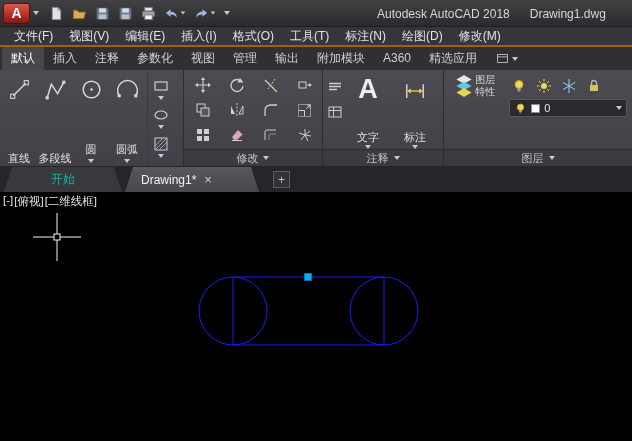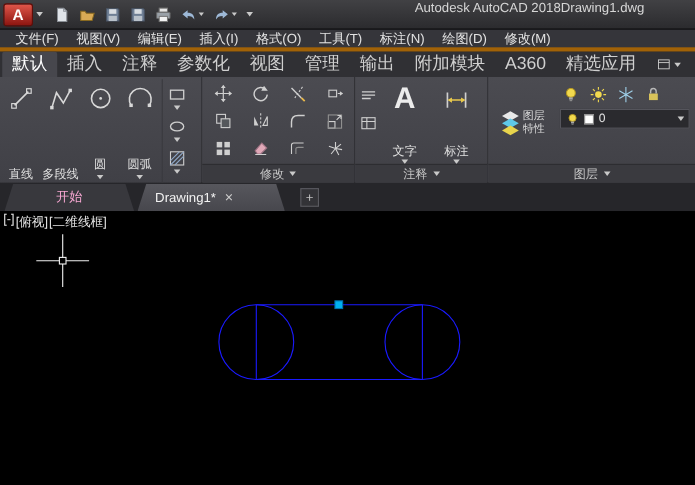--- a/index.html
+++ b/index.html
@@ -4,30 +4,30 @@
 <style>
 *{margin:0;padding:0;box-sizing:border-box}
 html,body{width:632px;height:441px;overflow:hidden;background:#000;font-family:"Liberation Sans","DejaVu Sans",sans-serif}
 
 .titlebar{height:27px;background:linear-gradient(#414144,#2b2b2e);display:flex;align-items:center;position:relative;border-bottom:1px solid #1e1e21}
 .logo-btn{display:flex;align-items:center;gap:3px;padding-left:3px}
 .logo-a{width:27px;height:21px;background:linear-gradient(#e0564a,#8c1510);border:1px solid #5f0d08;border-radius:3px;color:#fff;font-weight:bold;font-size:14px;display:flex;align-items:center;justify-content:center}
 .qat{display:flex;align-items:center;gap:2px;margin-left:7px}
 .qat-btn{height:20px;display:flex;align-items:center;padding:0 3px;border-radius:2px}
 .qat-ic{width:15px;height:15px}
-.title-text{position:absolute;left:377px;top:0;height:27px;display:flex;align-items:flex-start;font-size:12px;color:#d6d6d6;white-space:nowrap}
+.title-text{position:absolute;left:377px;top:0;height:27px;display:flex;align-items:center;gap:20px;font-size:12px;color:#d6d6d6;white-space:nowrap}
 .caret{width:0;height:0;border-left:3.5px solid transparent;border-right:3.5px solid transparent;border-top:4px solid #c9c9c9;display:inline-block}
 .caret-sm{transform:scale(.8);margin-left:1px}
 
-.menubar{height:20px;background:#35353a;display:flex;align-items:center;padding-left:6px;border-bottom:4px solid #a16207}
+.menubar{height:20px;background:#35353a;display:flex;align-items:center;padding-left:6px;border-bottom:2px solid #a16207}
 .menu-item{padding:0 8px;font-size:12px;color:#e2e2e2;height:20px;line-height:20px;white-space:nowrap}
 
 .ribbon-tabbar{height:23px;background:#303034;display:flex;align-items:flex-end;padding-left:2px}
 .rtabs{display:flex;height:23px}
-.ribbon-tab{padding:0 9px;font-size:16px;color:#cfcfcf;height:23px;line-height:23px;white-space:nowrap}
+.ribbon-tab{padding:0 9px;font-size:12px;color:#cfcfcf;height:23px;line-height:23px;white-space:nowrap}
 .ribbon-tab.active{background:#47474d;color:#fff;border-radius:2px 2px 0 0}
 .rtab-extra{display:flex;align-items:center;height:23px;margin-left:10px;gap:3px}
 
 .ribbon-body{height:96px;display:flex;background:#47474d}
 .panel{height:96px;display:flex;flex-direction:column;border-right:1px solid #2d2d31;background:linear-gradient(#4b4b51,#404046)}
 .panel-content{flex:1;display:flex;padding:2px 1px 0}
 .panel-footer{height:17px;background:#3a3a3f;border-top:1px solid #2d2d31;display:flex;align-items:center;justify-content:center;gap:5px;font-size:11px;color:#c6c6c6}
 .p-draw{width:188px}.p-modify{width:140px}.p-annotate{width:124px}.p-layers{width:192px;border-right:none}
 .big-tool{width:36px;display:flex;flex-direction:column;align-items:center;padding-top:5px}
 .big-ic{width:25px;height:25px}
@@ -37,32 +37,32 @@
 .mini-tool{display:flex;flex-direction:column;align-items:center;gap:2px}
 .sm-ic{width:16px;height:16px}
 .xs-ic{width:13px;height:13px}
 .modify-grid{display:grid;grid-template-columns:repeat(4,34px);grid-auto-rows:25px;padding:2px 0 0 2px}
 .sm-tool{display:flex;align-items:center;justify-content:center}
 .ann-col{width:22px;display:flex;flex-direction:column;align-items:center;gap:8px;padding-top:8px}
 .text-tool{width:44px;display:flex;flex-direction:column;align-items:center;padding-top:2px}
 .text-a{font-size:27px;font-weight:bold;color:#ececec;line-height:30px}
 .dim-tool{width:50px;display:flex;flex-direction:column;align-items:center;padding-top:8px}
 .dim-ic{width:22px;height:22px}
-.layprops{width:62px;display:flex;align-items:center;justify-content:center;gap:0;padding-top:2px}
+.layprops{width:62px;display:flex;align-items:flex-start;justify-content:center;gap:0;padding-top:2px}
 .lay-ic{width:22px;height:24px}
 .layprops-lbl{width:24px;font-size:10px;color:#dcdcdc;line-height:1.15}
 .layers-col{flex:1;display:flex;flex-direction:column;padding:4px 4px 0 2px}
 .layer-icons{display:flex;gap:9px;align-items:center;height:20px;padding-left:2px}
 .layer-combo{margin-top:3px;height:18px;background:#2a2a2e;border:1px solid #55555c;display:flex;align-items:center;gap:4px;padding:0 4px}
 .swatch{width:9px;height:9px;background:#ffffff;border:1px solid #8a8a8a}
 .layer-val{font-size:11px;color:#e6e6e6;flex:1}
 
 .file-tabbar{height:26px;background:#26262a;display:flex;align-items:flex-end;padding-left:4px}
 .file-tab{height:25px;display:flex;align-items:center;gap:8px;font-size:12px;padding:0 16px;clip-path:polygon(8px 0,calc(100% - 8px) 0,100% 100%,0 100%)}
-.tab-start{background:#38383d;color:#f9a8d4;min-width:118px;justify-content:center}
+.tab-start{background:#38383d;color:#14b8a6;min-width:118px;justify-content:center}
 .tab-drawing{background:linear-gradient(#57575d,#47474d);color:#f2f2f2;margin-left:3px;min-width:134px;}
 .tab-close{font-size:13px;color:#cecece;line-height:1}
 .new-tab-btn{width:17px;height:17px;margin:0 0 4px 14px;border:1px solid #5a5a60;color:#c2c2c2;font-size:12px;display:flex;align-items:center;justify-content:center;background:#333337}
 
 .canvas{position:relative;width:632px;height:249px;background:#000}
 #canvas-svg{position:absolute;inset:0}
 .vp-controls{position:absolute;top:2px;left:3px;display:flex;font-size:11.5px;color:#e4e4e4;z-index:2}
 .vp-seg{margin-right:1px}
 </style>
 </head>

